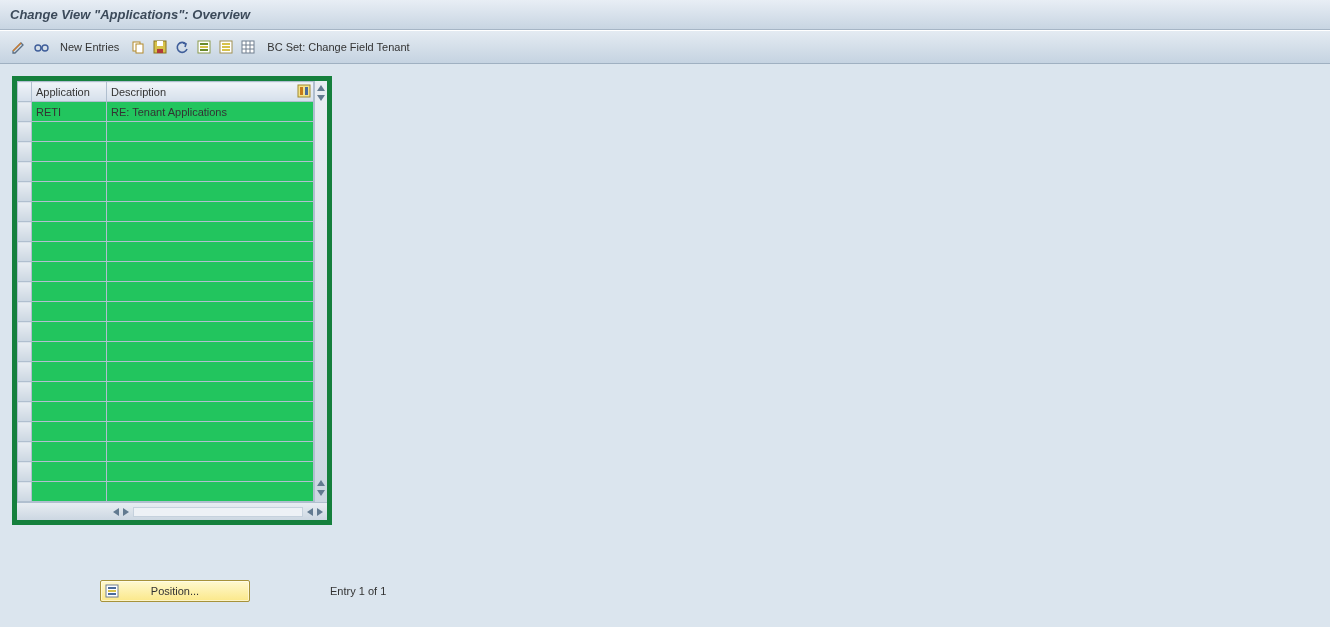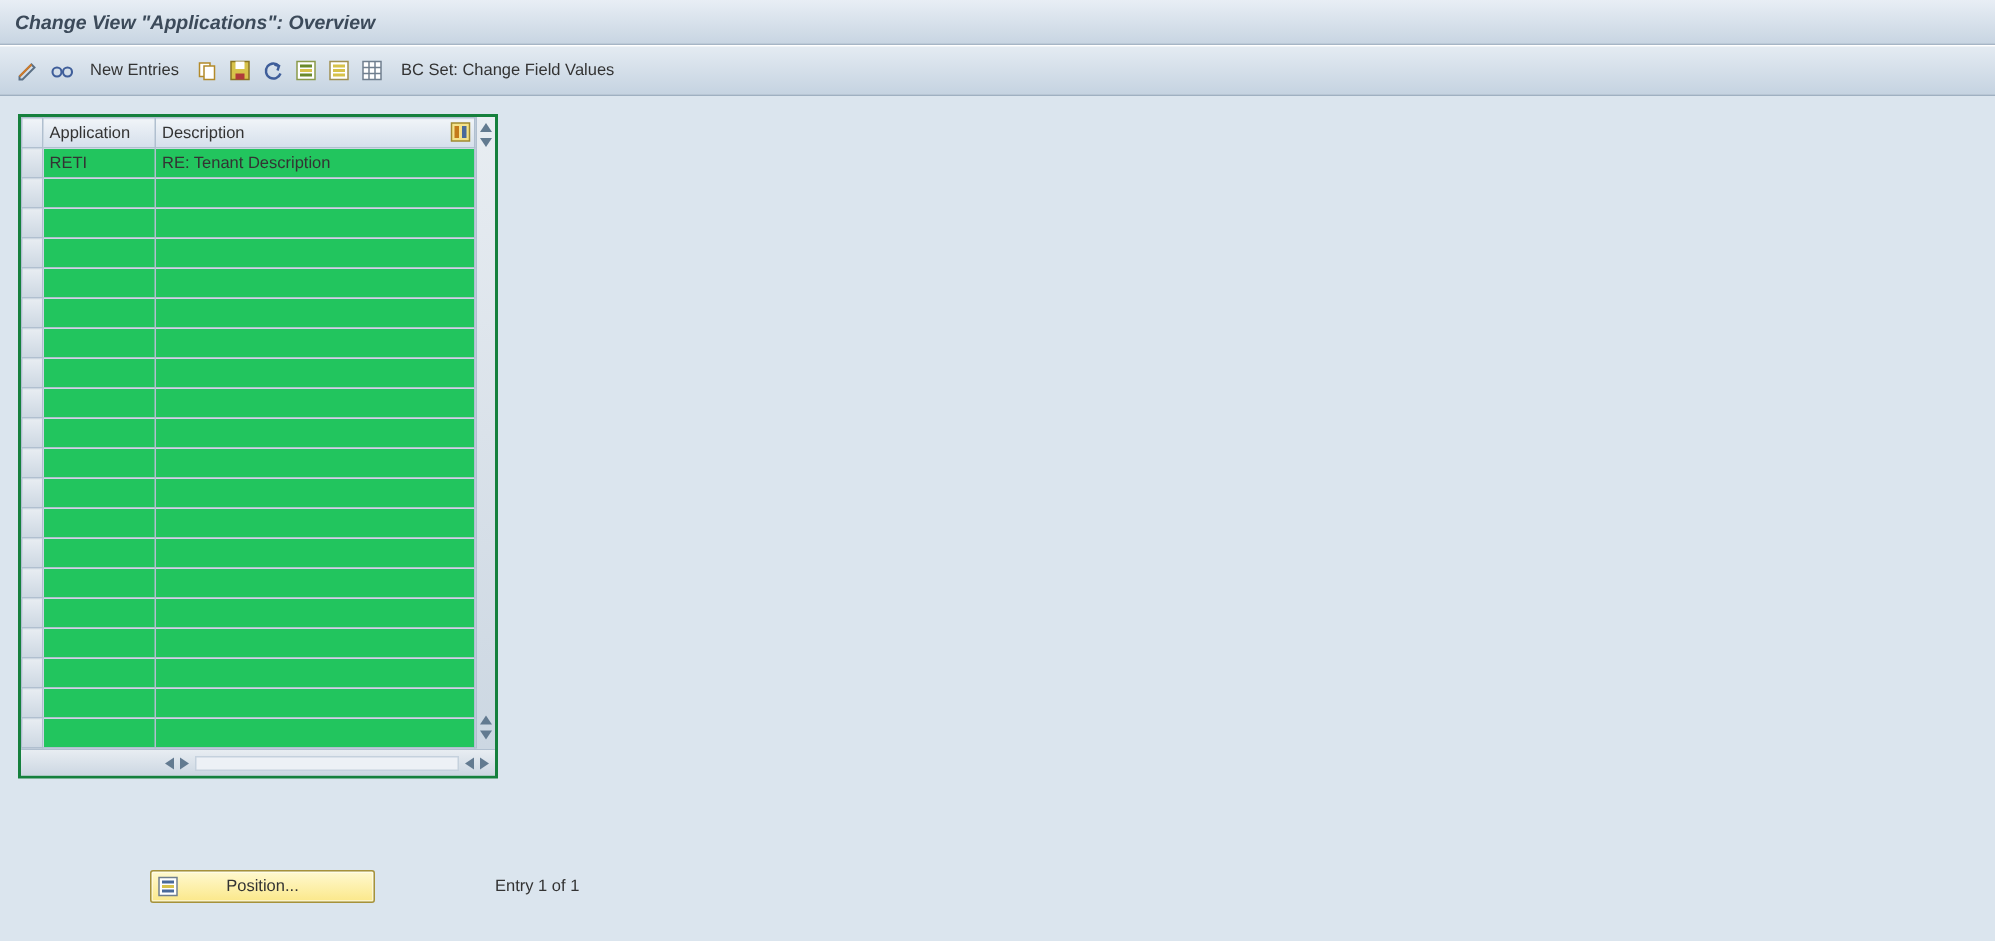--- a/index.html
+++ b/index.html
@@ -47,21 +47,21 @@
   }
   .tool-text { margin: 0 6px; }
   .content {
     padding: 12px;
     background: #dbe5ee;
     height: calc(100% - 64px);
     position: relative;
   }
   .table-wrap {
     width: 320px;
-    border: 2px solid #15803d;
+    border: 5px solid #15803d;
     background: #e8eef5;
   }
   table.grid {
     border-collapse: collapse;
     width: 100%;
     table-layout: fixed;
   }
   table.grid th, table.grid td {
     border: 1px solid #b0bfcf;
     height: 20px;
@@ -206,21 +206,21 @@
   </span>
   <span class="tbtn">
     <svg width="14" height="14">
         <rect x="1" y="1" width="12" height="12" fill="#fff" stroke="#707f8f"></rect>
         <line x1="1" y1="5" x2="13" y2="5" stroke="#707f8f"></line>
         <line x1="1" y1="9" x2="13" y2="9" stroke="#707f8f"></line>
         <line x1="5" y1="1" x2="5" y2="13" stroke="#707f8f"></line>
         <line x1="9" y1="1" x2="9" y2="13" stroke="#707f8f"></line>
       </svg>
   </span>
-  <span class="tool-text">BC Set: Change Field Values</span>
+  <span class="tool-text">BC Set: Change Field Tenant</span>
 </div>
 
 <div class="watermark">t.com</div>
 
 <div class="content">
   <div class="table-wrap">
     <div class="table-flex">
       <table class="grid">
         <colgroup>
           <col class="col-sel">
@@ -240,21 +240,21 @@
                     <rect x="8" y="3" width="3" height="8" fill="#4a6a9a"></rect>
                   </svg>
               </span>
             </th>
           </tr>
         </thead>
         <tbody id="grid-body">
             <tr>
               <td class="rowsel"></td>
               <td>RETI</td>
-              <td>RE: Tenant Description</td>
+              <td>RE: Tenant Applications</td>
             </tr>
             <tr>
               <td class="rowsel"></td>
               <td></td>
               <td></td>
             </tr>
             <tr>
               <td class="rowsel"></td>
               <td></td>
               <td></td>

